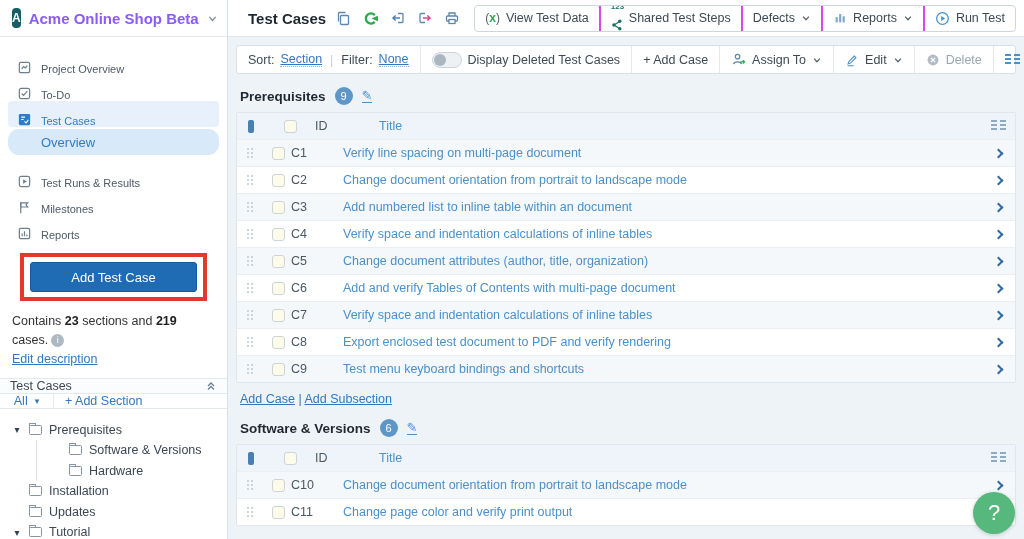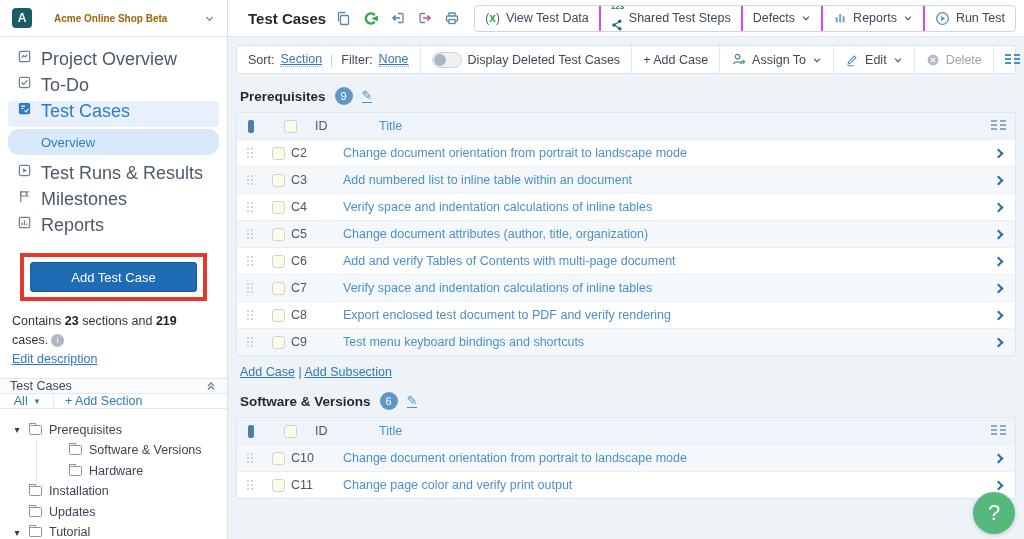--- a/index.html
+++ b/index.html
@@ -4,24 +4,24 @@
 <style>
   * { box-sizing: border-box; margin: 0; padding: 0; }
   html,body { width:1024px; height:539px; overflow:hidden; }
   body { font-family:"Liberation Sans", sans-serif; background:#fff; font-size:13px; color:#3d4a56; }
   .app { position:relative; display:flex; width:1024px; height:539px; }
 
   
   .sidebar { width:228px; min-width:228px; background:#fff; border-right:1px solid #d9e1e7; display:flex; flex-direction:column; }
   .proj { height:37px; display:flex; align-items:center; gap:8px; padding:0 12px; border-bottom:1px solid #e4e9ee; }
   .logo { width:20px; height:20px; border-radius:4px; background:#175d66; color:#fff; font-weight:bold; font-size:12px; display:flex; align-items:center; justify-content:center; }
-  .proj-name { font-size:10px; font-weight:bold; color:#a16207; flex:1; white-space:nowrap;margin-left:14px; }
+  .proj-name { font-size:15px; font-weight:bold; color:#8b5cf6; flex:1; white-space:nowrap; }
   .chev { display:inline-flex; }
   nav { padding:12px 8px 0; }
-  .nav-item { display:flex; align-items:flex-start; gap:9px; height:26px; padding:0 8px; font-size:18px; color:#4c5a68; border-radius:4px; white-space:nowrap; }
+  .nav-item { display:flex; align-items:flex-end; gap:9px; height:26px; padding:0 8px; font-size:11px; color:#4c5a68; border-radius:4px; white-space:nowrap; }
   .nav-item .nicon { display:inline-flex; width:16px; justify-content:center; }
   .nav-item.active { background:#e8f1fb; color:#2e7cc9; }
   .nav-sub { display:flex; align-items:center; height:26px; margin-top:2px; padding-left:33px; background:#d8e9f9; color:#2e7cc9; border-radius:11px; font-size:13px; }
   .nav-gap { height:8px; }
 
   .red-annot { margin:12px 20px 0; border:4px solid #e3392d; padding:5px 6px; }
   .add-btn { display:block; width:100%; height:30px; background:#1f6cb5; color:#fff; border:1px solid #18599c; border-radius:3px; font-size:13px; font-family:inherit; }
 
   .summary { padding:11px 12px 0; font-size:12.5px; color:#333; line-height:1.5; }
   .summary b { color:#222; }
@@ -395,20 +395,33 @@
               </span>
               <span class="c-check">
                 <span class="checkbox"></span>
               </span>
               <span class="c-id">ID</span>
               <span class="c-title">Title</span>
               <span class="c-end">
                 <span class="colsbars"></span>
               </span>
             </div>
+            <div class="trow stripe">
+              <span class="c-drag">
+                <span class="dots"></span>
+              </span>
+              <span class="c-check">
+                <span class="checkbox"></span>
+              </span>
+              <span class="c-id">C1</span>
+              <span class="c-title">Verify line spacing on multi-page document</span>
+              <span class="c-end">
+                <span class="chevR"></span>
+              </span>
+            </div>
             <div class="trow">
               <span class="c-drag">
                 <span class="dots"></span>
               </span>
               <span class="c-check">
                 <span class="checkbox"></span>
               </span>
               <span class="c-id">C2</span>
               <span class="c-title">Change document orientation from portrait to landscape mode</span>
               <span class="c-end">

